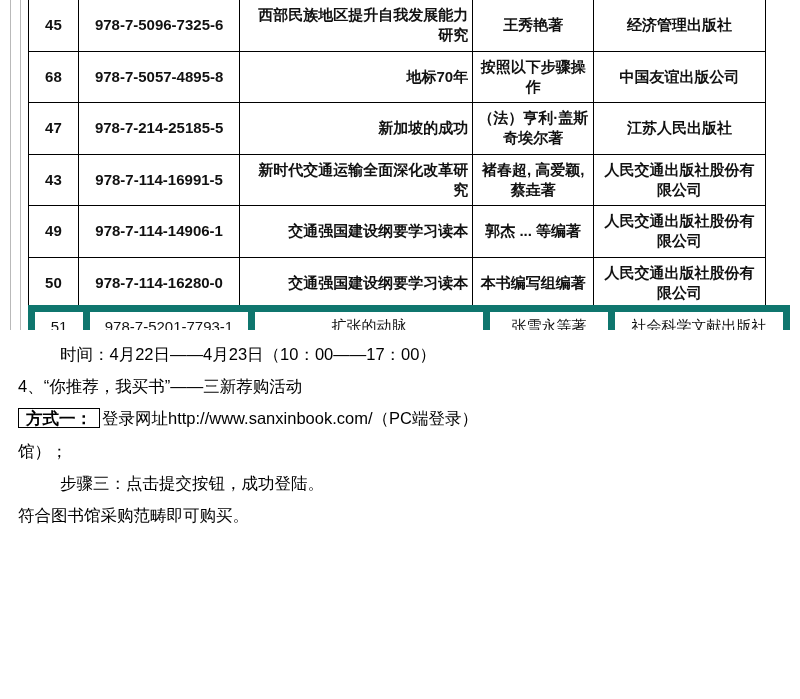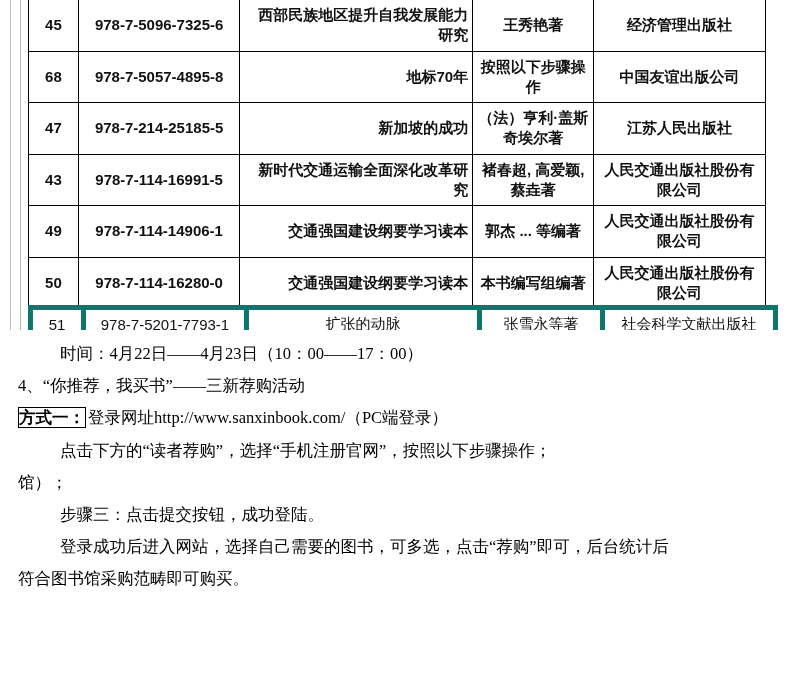--- a/index.html
+++ b/index.html
@@ -66,41 +66,41 @@
     overflow: hidden;
   }
   .clip-row table {
     border-collapse: collapse;
     table-layout: fixed;
     margin-left: 28px;
     width: 738px;
     font-size: 15px;
   }
   .clip-row td {
-    border: 5px solid #0f766e;
+    border: 7px solid #0f766e;
     padding: 5px 4px;
     text-align: center;
     color: #111111;
   }
 
   
   .doc-body {
     position: relative;
     padding: 8px 18px 0 18px;
     font-size: 16.5px;
     line-height: 1.95;
     color: #000000;
   }
-  .doc-body p { margin: 0; white-space: nowrap; font-family: Liberation Serif, serif; }
+  .doc-body p { margin: 0; white-space: nowrap; }
   .indent1 { padding-left: 42px; }
 
   .bold-label {
     font-weight: bold;
     border: 1px solid #000000;
-    padding: 0 0;
+    padding: 0 7px;
     margin-right: 2px;
     text-align: center;
   }
   .line-with-label { position: relative; }
 </style>
 </head>
 <body>
 
 <div class="table-wrap">
   <div class="edge-rule r1"></div>
@@ -172,23 +172,21 @@
 
   <p class="indent1">时间：4月22日——4月23日（10：00——17：00）</p>
 
   <p>4、“你推荐，我买书”——三新荐购活动</p>
 
 
   <p class="line-with-label">
     <span class="bold-label">方式一：</span><span>登录网址http://www.sanxinbook.com/（PC端登录）</span>
   </p>
 
-  <p class="indent1">点击下方的“读者荐购”，选择“手机注册官网”，按照以下步骤操作；</p>
 
   <p>馆）；</p>
 
 
   <p class="indent1">步骤三：点击提交按钮，成功登陆。</p>
 
-  <p class="indent1">登录成功后进入网站，选择自己需要的图书，可多选，点击“荐购”即可，后台统计后</p>
   <p>符合图书馆采购范畴即可购买。</p>
 
 </div>
 
 </body></html>

